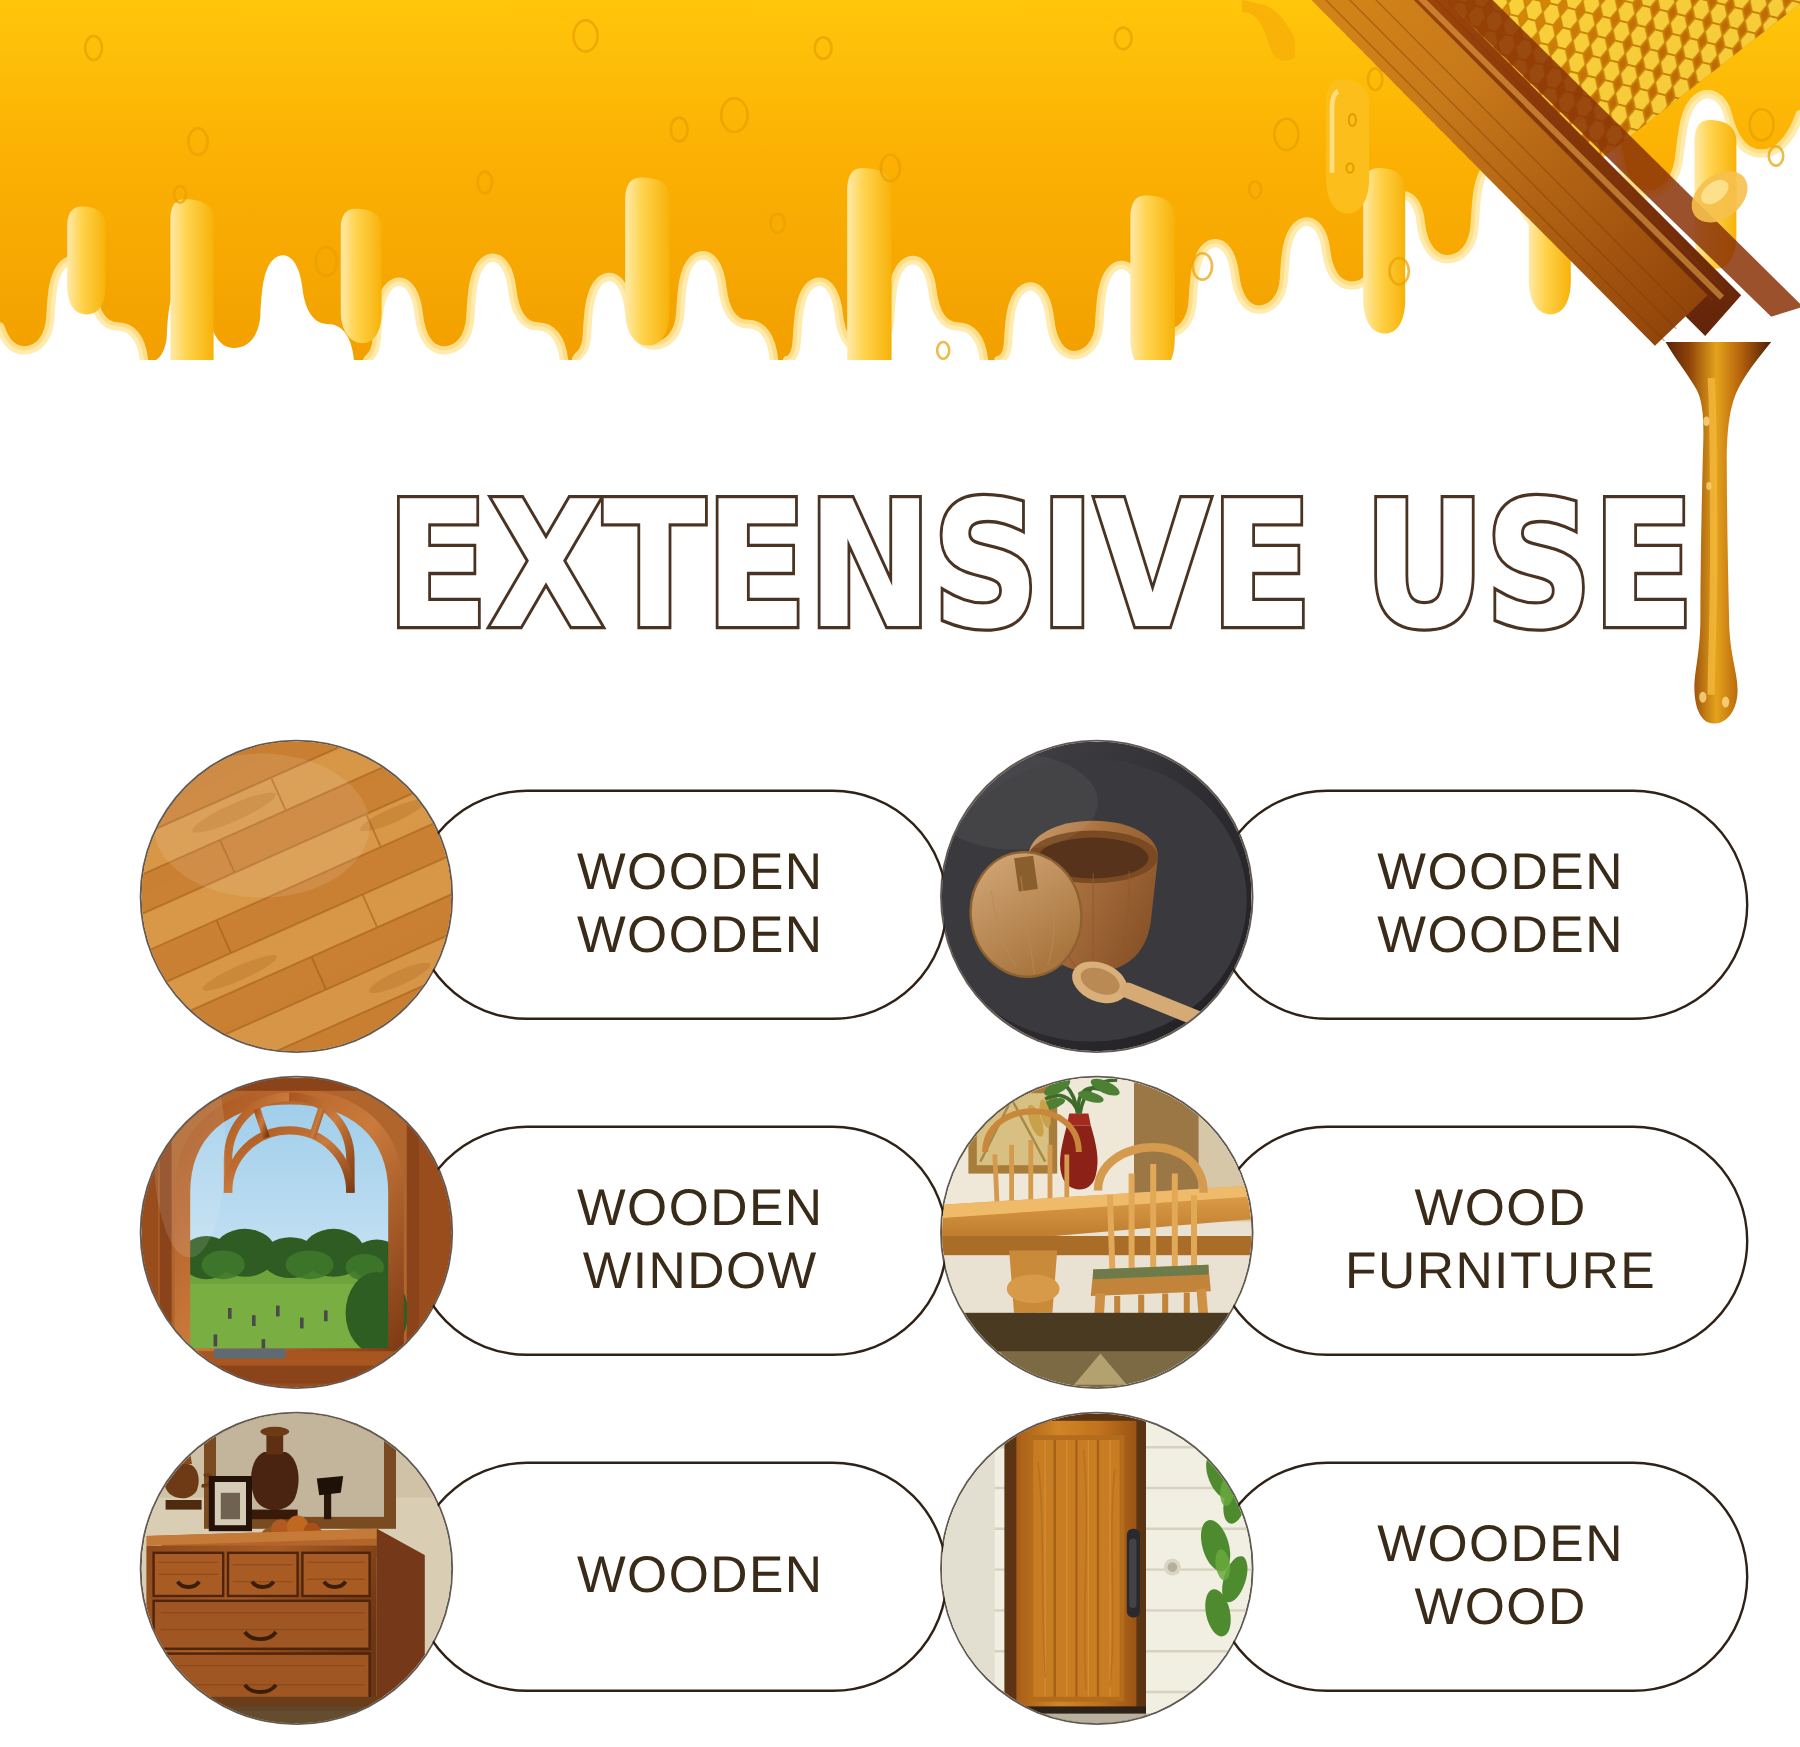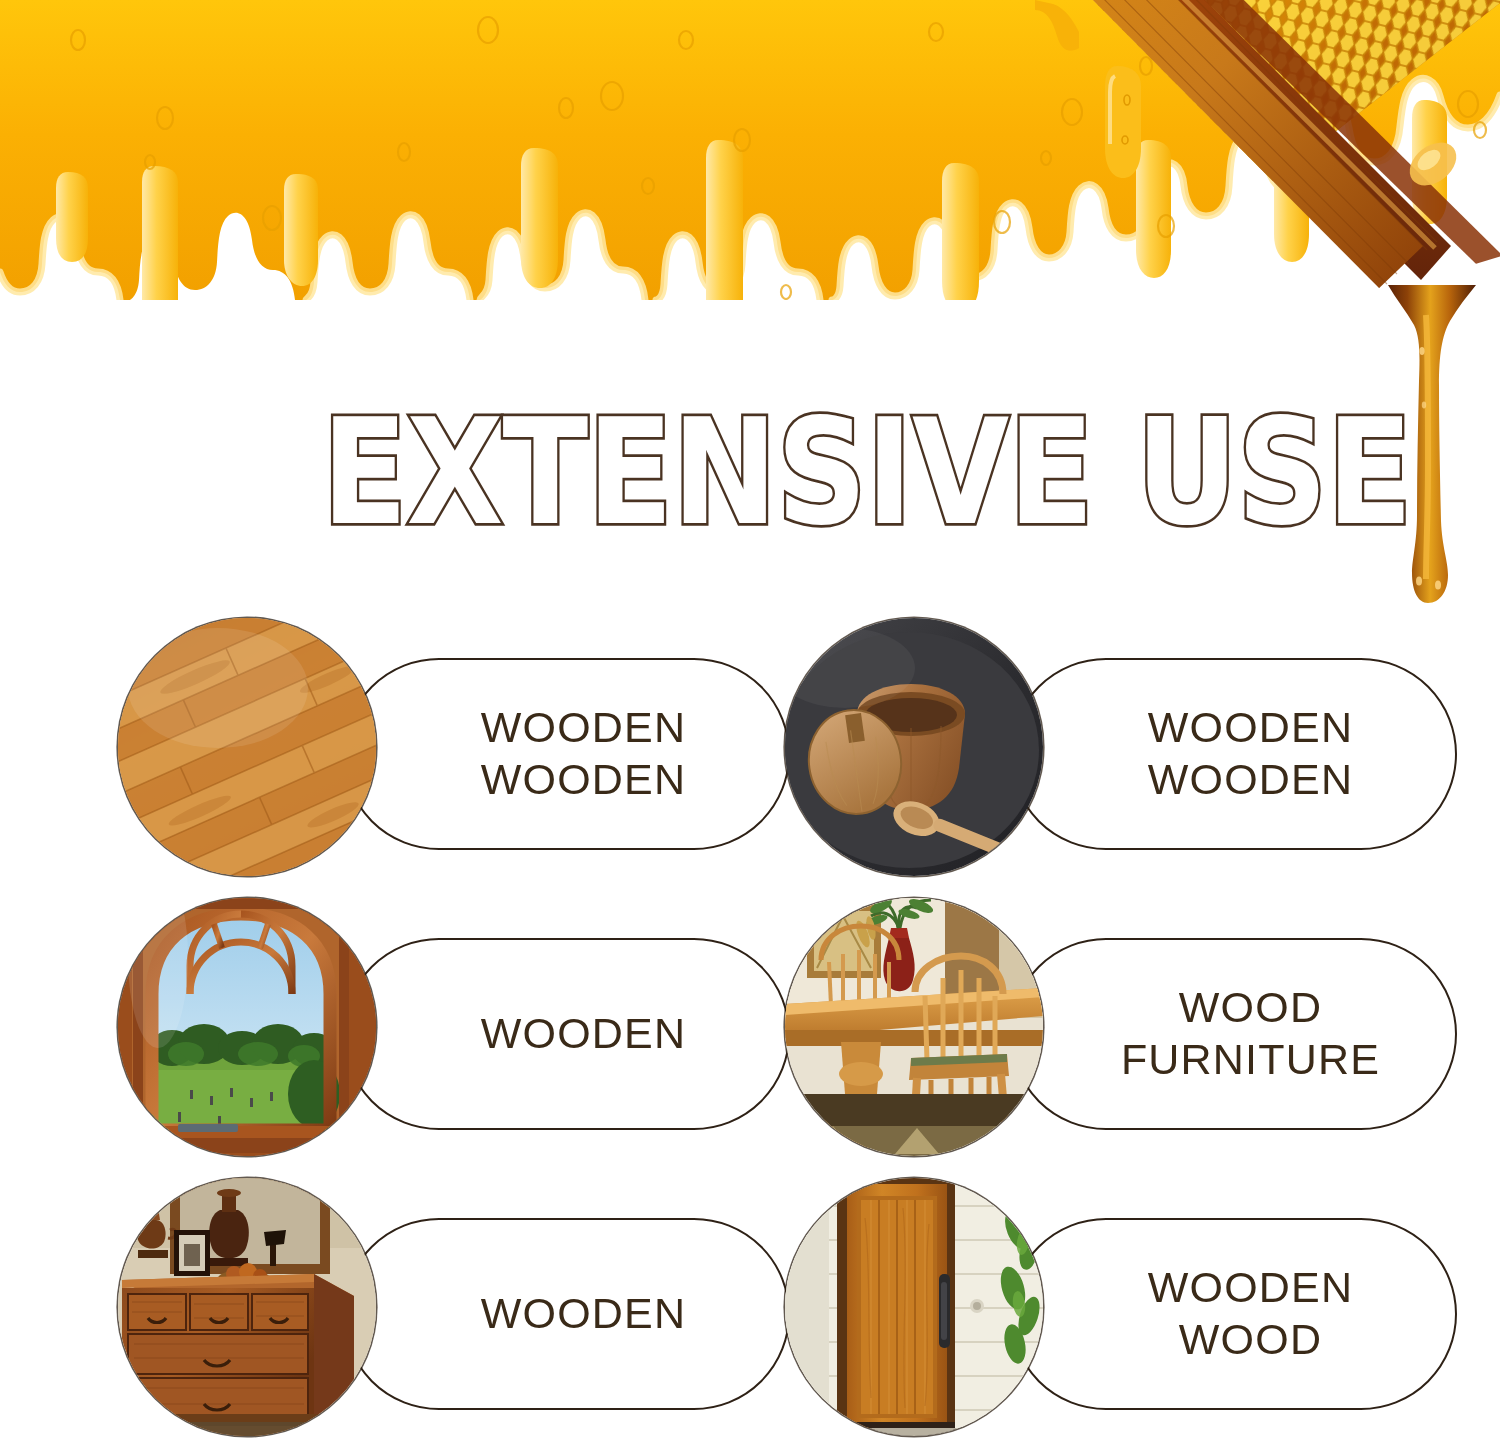--- a/index.html
+++ b/index.html
@@ -419,20 +419,21 @@
         </g>
         <ellipse cx="60" cy="50" rx="70" ry="40" fill="#FFFFFF" opacity="0.05"></ellipse>
       </svg>
     </div>
   </div>
 
   <div class="use-item col0 row1">
     <div class="pill"></div>
     <div class="pill-text">
       <span>WOODEN</span>
+      <span>WINDOW</span>
     </div>
     <div class="photo">
       <svg width="258" height="258" viewBox="0 0 258 258">
         <defs>
           <linearGradient id="sky" x1="0" y1="0" x2="0" y2="1">
             <stop offset="0%" stop-color="#9FCDEA"></stop>
               <stop offset="100%" stop-color="#D9ECF7"></stop>
             </linearGradient>
           <linearGradient id="wfr" x1="0" y1="0" x2="1" y2="1">
             <stop offset="0%" stop-color="#A8551F"></stop>

